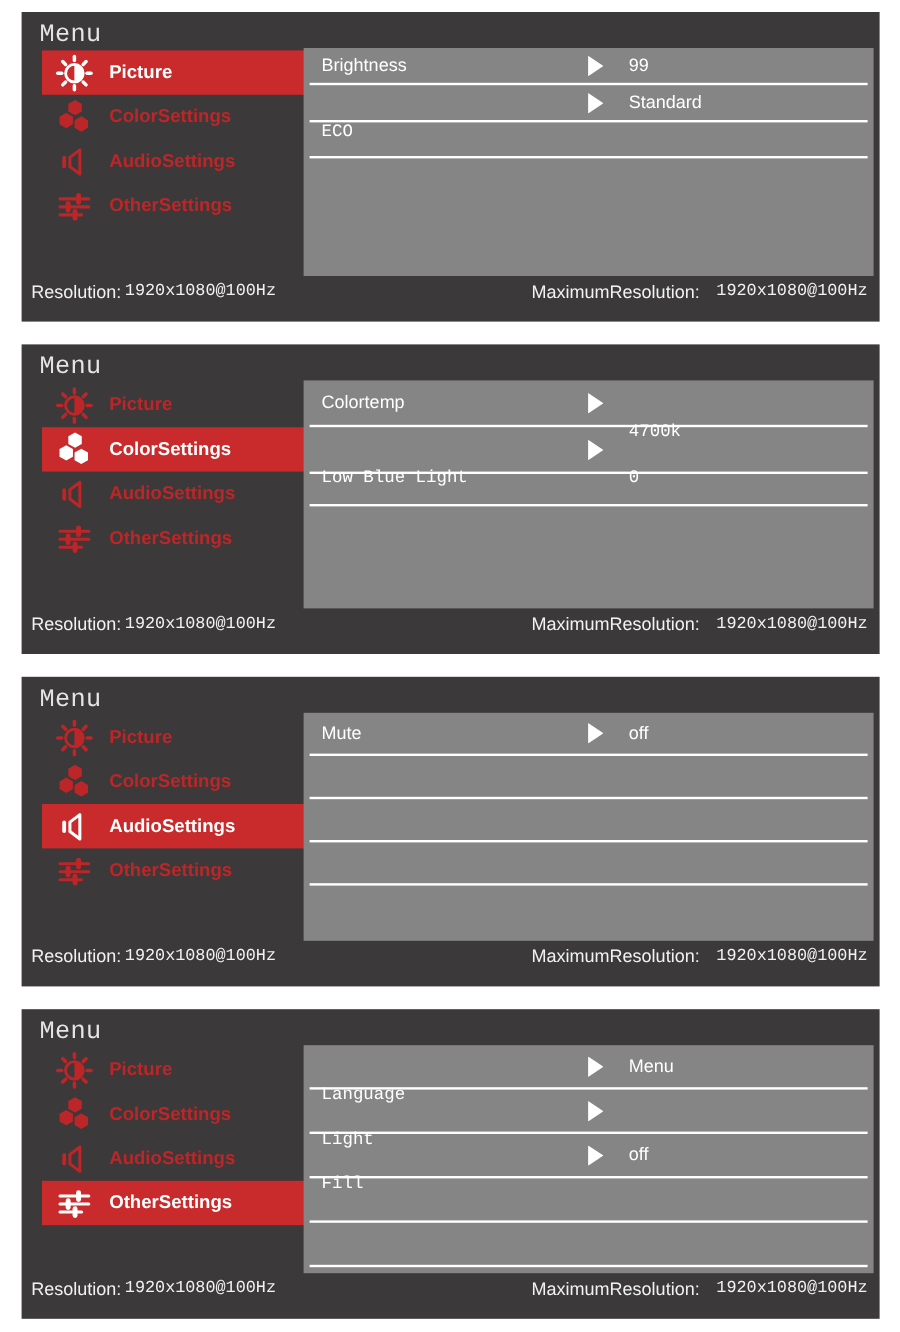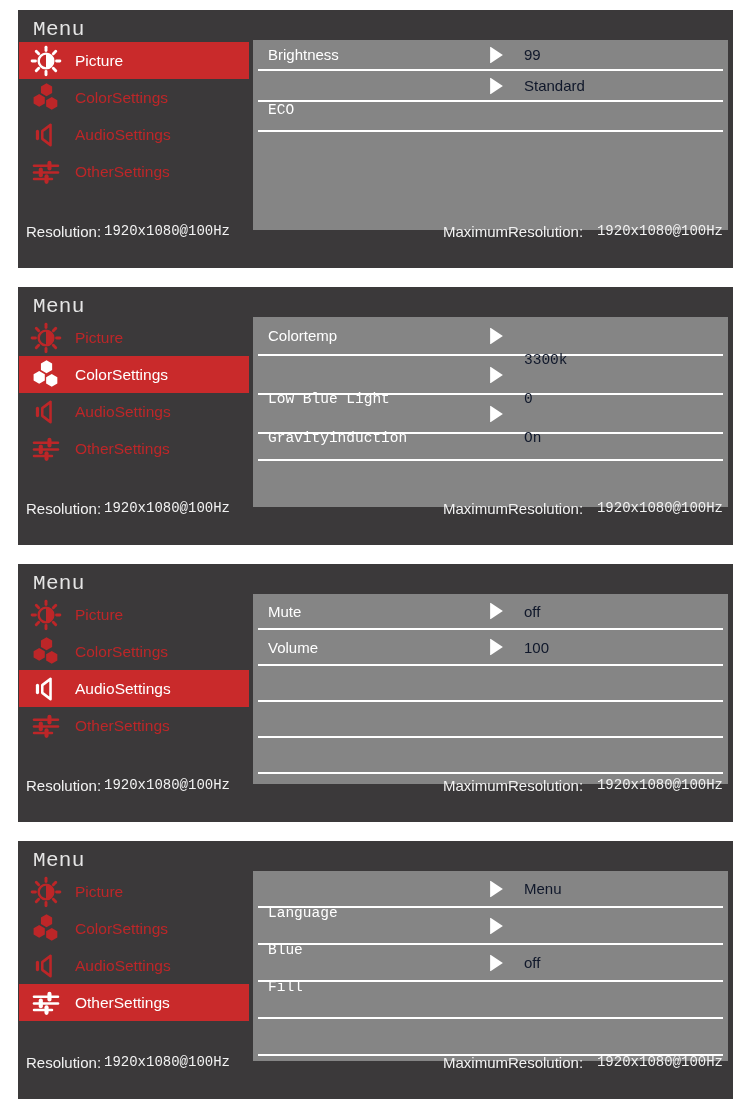--- a/index.html
+++ b/index.html
@@ -9,21 +9,21 @@
   }
   .panel{
     position:relative;width:715px;height:258px;background:#3b393a;
     margin:0 0 19px 18px;
   }
   .panel:first-of-type{margin-top:10px;}
   .menu-title{
     position:absolute;top:8px;left:15px;color:#e5e5e5;font-size:21px;letter-spacing:.3px;font-family:Liberation Mono, monospace;
   }
   
-  .sidebar{position:absolute;top:32px;left:1px;width:230px;}
+  .sidebar{position:absolute;top:32px;left:17px;width:230px;font-weight:bold;}
   .side-item{
     height:37px;display:flex;align-items:center;color:#bd2628;cursor:default;
   }
   .side-item.selected{background:#c92a2b;color:#ffffff;}
   .side-item .icon{width:32px;height:32px;margin-left:11px;flex:0 0 32px;}
   .side-item .icon svg{width:32px;height:32px;display:block;}
   .side-label{margin-left:13px;font-size:15.5px;}
   
   .content{
     position:absolute;left:235px;top:30px;width:475px;height:190px;background:#858585;
@@ -33,24 +33,24 @@
     display:flex;align-items:center;
   }
   .row.empty{border-bottom:2px solid #ffffff;}
   .p1 .row{height:29px}   .p1 .row.empty{height:28px}
   .p2 .row{height:37px}   .p2 .row.empty{height:25px}
   .p3 .row{height:34px}
   .p4 .row{height:35px}
   .row-label{margin-left:10px;font-size:15px;color:#ffffff;}
   .row-arrow{position:absolute;left:232px;top:50%;transform:translateY(-50%);width:13px;height:17px;color:#ffffff;}
   .row-arrow svg{width:13px;height:17px;display:block;}
-  .row-value{position:absolute;left:266px;font-size:15px;color:#0f172a;text-align:center;}
+  .row-value{position:absolute;left:266px;font-size:15px;color:#ffffff;text-align:center;}
   .mono{font-family:"Liberation Mono","DejaVu Sans Mono",monospace;font-size:14.5px;margin-top:48px;}
   
-  .footer{position:absolute;left:0;right:0;bottom:12px;height:44px;color:#f2f2f2;text-decoration:underline;}
+  .footer{position:absolute;left:0;right:0;bottom:0;height:44px;color:#f2f2f2;text-decoration:underline;}
   .res-label{position:absolute;left:8px;top:11px;font-size:15px;}
   .res-value{position:absolute;left:86px;top:11px;font-size:14px;font-family:"Liberation Mono","DejaVu Sans Mono",monospace;}
   .max-label{position:absolute;left:425px;top:11px;font-size:15px;}
   .max-value{position:absolute;right:10px;top:11px;font-size:14px;font-family:"Liberation Mono","DejaVu Sans Mono",monospace;}
 </style>
 </head>
 <body>
 
 <svg width="0" height="0" style="position:absolute" aria-hidden="true">
   <symbol id="sym-sun" viewBox="0 0 24 24">
@@ -195,39 +195,30 @@
     </div>
   </div>
   <div class="content">
     <div class="row">
       <span class="row-label">Colortemp</span>
       <span class="row-arrow">
           <svg>
             <use href="#sym-arrow"></use>
           </svg>
         </span>
-      <span class="row-value mono">3300k</span>
+      <span class="row-value mono">4700k</span>
     </div>
     <div class="row">
       <span class="row-label mono">Low Blue Light</span>
       <span class="row-arrow">
           <svg>
             <use href="#sym-arrow"></use>
           </svg>
         </span>
       <span class="row-value mono">0</span>
-    </div>
-    <div class="row">
-      <span class="row-label mono">Gravityinduction</span>
-      <span class="row-arrow">
-          <svg>
-            <use href="#sym-arrow"></use>
-          </svg>
-        </span>
-      <span class="row-value mono">On</span>
     </div>
     <div class="row empty"></div>
   </div>
   <div class="footer">
     <span class="res-label">Resolution:</span>
     <span class="res-value">1920x1080@100Hz</span>
     <span class="max-label">MaximumResolution:</span>
     <span class="max-value">1920x1080@100Hz</span>
   </div>
 </div>
@@ -271,29 +262,20 @@
   <div class="content">
     <div class="row">
       <span class="row-label">Mute</span>
       <span class="row-arrow">
           <svg>
             <use href="#sym-arrow"></use>
           </svg>
         </span>
       <span class="row-value">off</span>
     </div>
-    <div class="row">
-      <span class="row-label">Volume</span>
-      <span class="row-arrow">
-          <svg>
-            <use href="#sym-arrow"></use>
-          </svg>
-        </span>
-      <span class="row-value">100</span>
-    </div>
     <div class="row empty"></div>
     <div class="row empty"></div>
     <div class="row empty"></div>
   </div>
   <div class="footer">
     <span class="res-label">Resolution:</span>
     <span class="res-value">1920x1080@100Hz</span>
     <span class="max-label">MaximumResolution:</span>
     <span class="max-value">1920x1080@100Hz</span>
   </div>
@@ -339,21 +321,21 @@
     <div class="row">
       <span class="row-label mono">Language</span>
       <span class="row-arrow">
           <svg>
             <use href="#sym-arrow"></use>
           </svg>
         </span>
       <span class="row-value">Menu</span>
     </div>
     <div class="row">
-      <span class="row-label mono">Blue</span>
+      <span class="row-label mono">Light</span>
       <span class="row-arrow">
           <svg>
             <use href="#sym-arrow"></use>
           </svg>
         </span>
       <span class="row-value"></span>
     </div>
     <div class="row">
       <span class="row-label mono">Fill</span>
       <span class="row-arrow">

